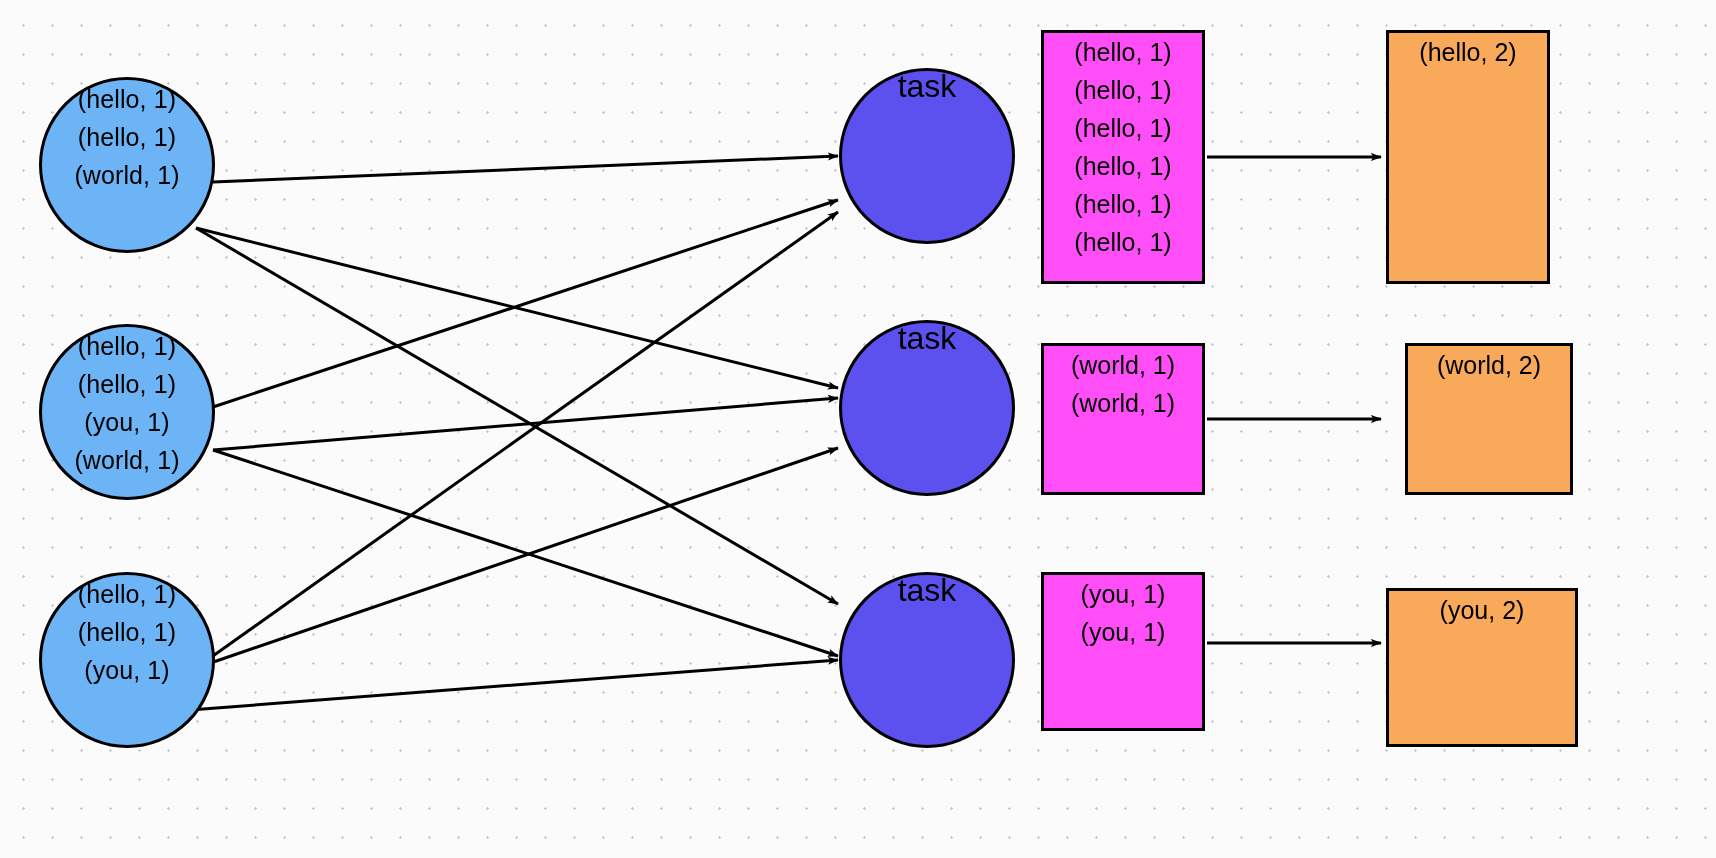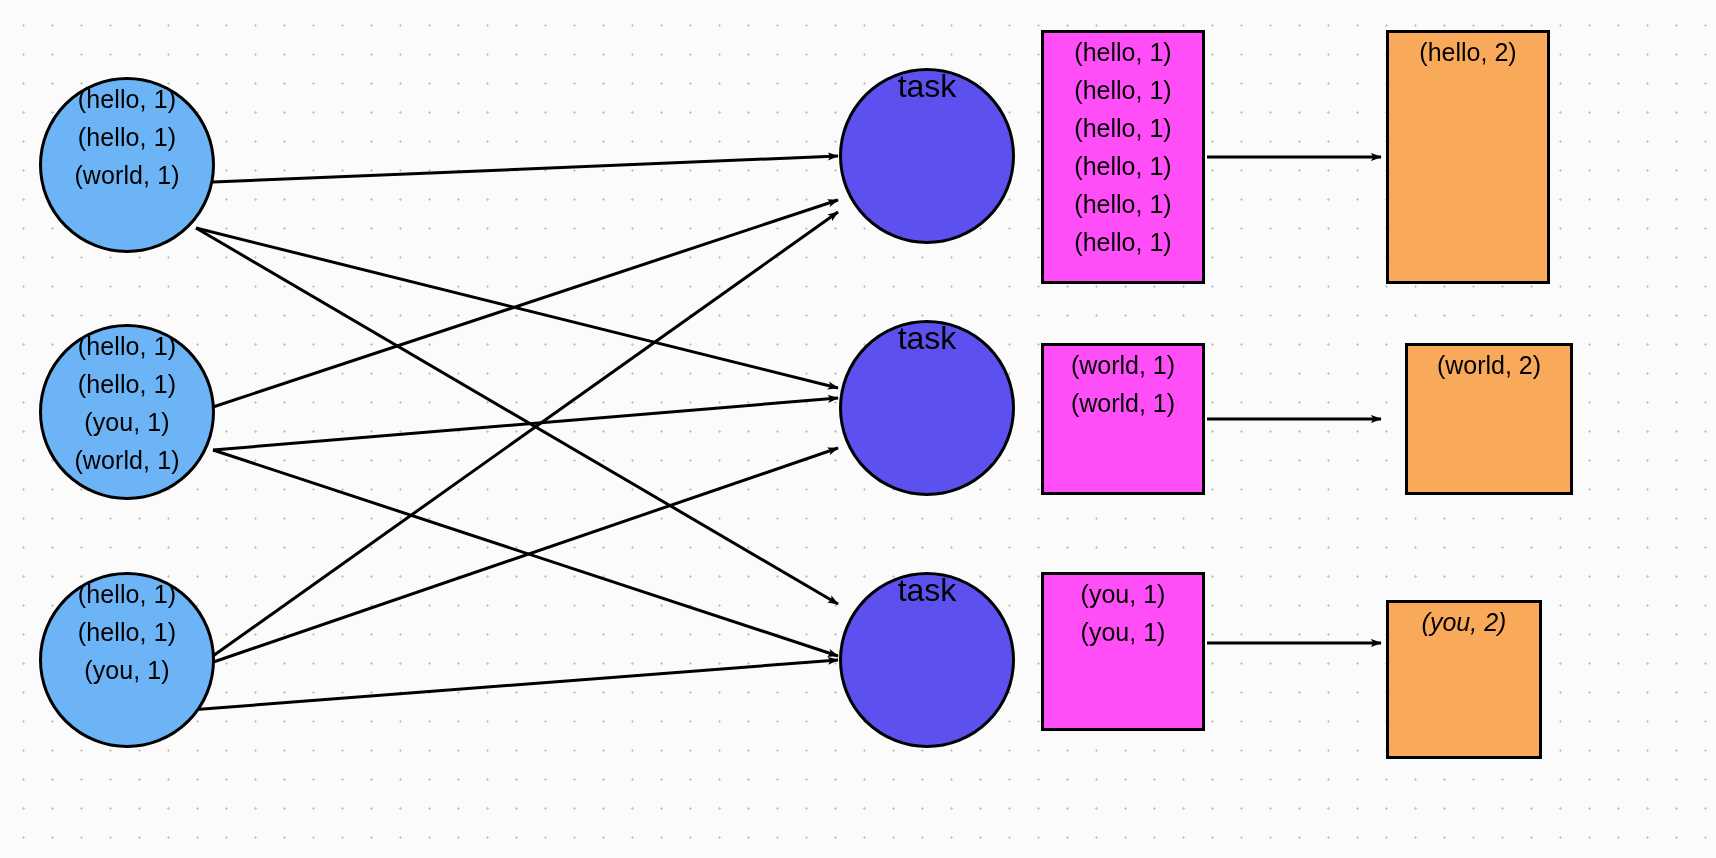--- a/index.html
+++ b/index.html
@@ -141,18 +141,18 @@
         <span class="line-row">(you, 1)</span>
       </div>
     </div>
   <div id="result-layer">
       <div class="node result-box" style="left: 1386px; top: 30px; width: 164px; height: 254px; background: rgb(248, 169, 90);">
         <span class="line-row">(hello, 2)</span>
       </div>
       <div class="node result-box" style="left: 1386px; top: 343px; width: 168px; height: 152px; background: rgb(248, 169, 90); margin-left: 19px;">
         <span class="line-row">(world, 2)</span>
       </div>
-      <div class="node result-box" style="left: 1386px; top: 600px; width: 156px; height: 159px; background: rgb(248, 169, 90); font-style: italic;">
+      <div class="node result-box" style="left: 1386px; top: 588px; width: 192px; height: 159px; background: rgb(248, 169, 90);">
         <span class="line-row">(you, 2)</span>
       </div>
     </div>
 
 </div>
 
 </body></html>

